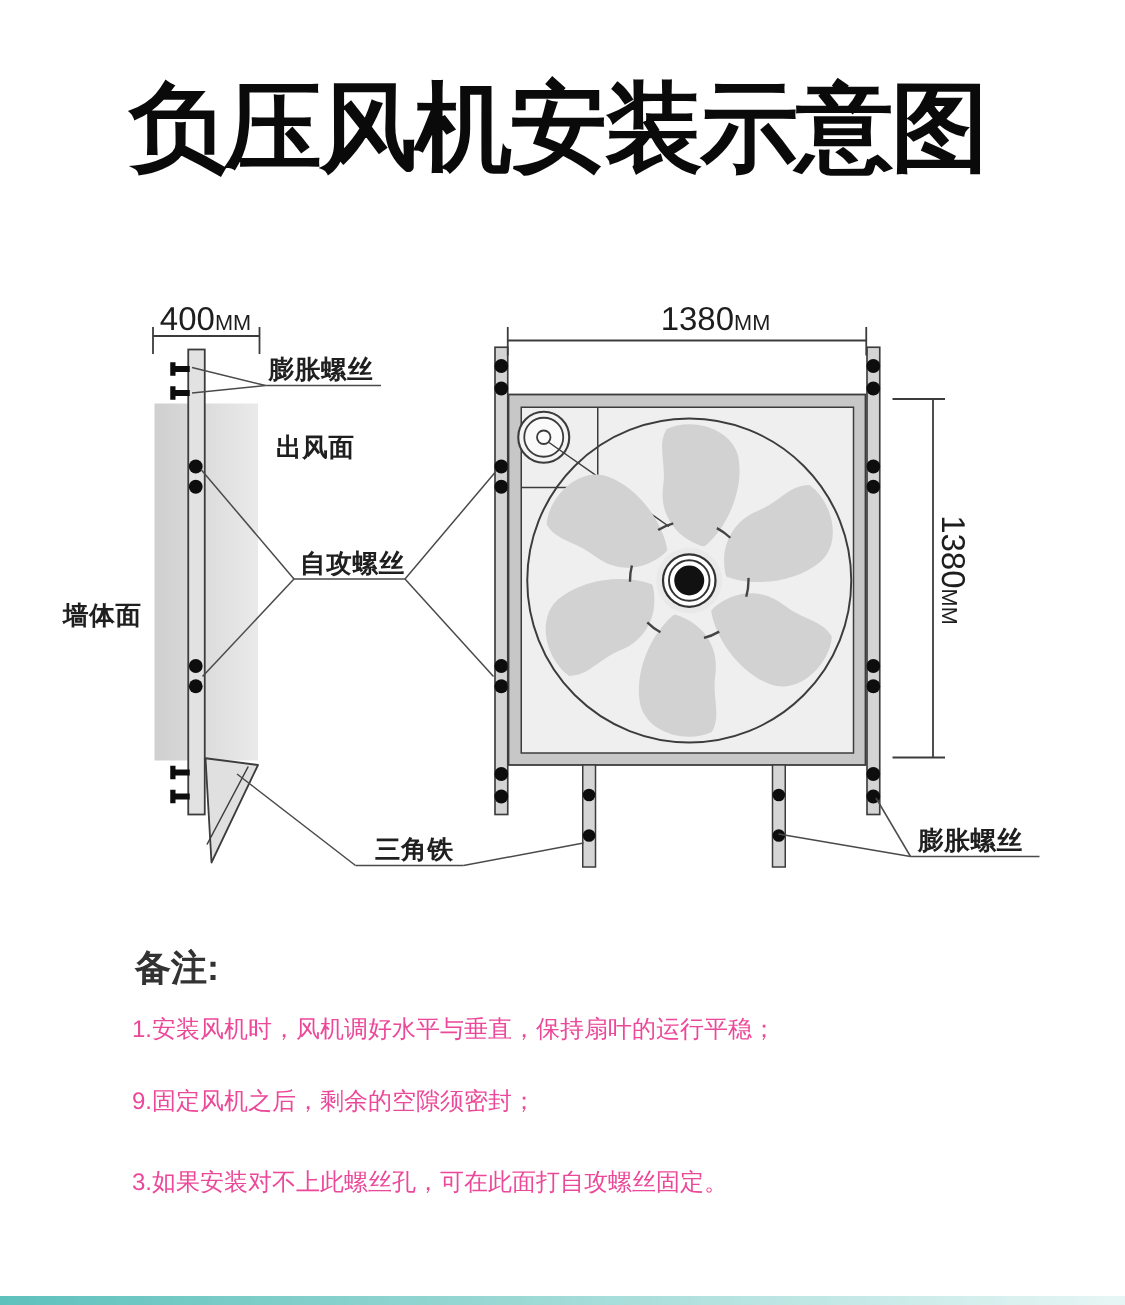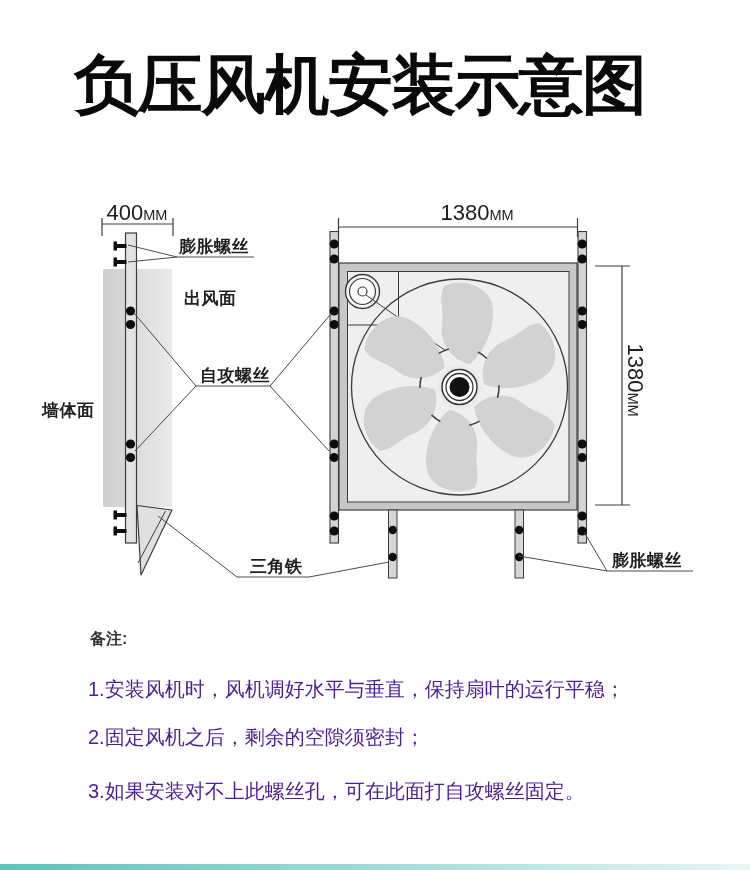--- a/index.html
+++ b/index.html
@@ -1,22 +1,22 @@
 <!DOCTYPE html>
 <html><head>
 <meta charset="utf-8">
 <style>
   html,body{margin:0;padding:0;background:#fff;}
   .page{position:relative;width:750px;height:870px;background:#ffffff;overflow:hidden;
         font-family:"Liberation Sans",sans-serif;}
-  .title{position:absolute;left:74px;top:51px;margin:0;font-size:65px;line-height:1.05;
+  .title{position:absolute;left:86px;top:51px;margin:0;font-size:65px;line-height:1.05;
          font-weight:900;letter-spacing:-1.5px;color:#0a0a0a;white-space:nowrap;}
   .diagram{position:absolute;left:0;top:0;width:750px;height:870px;}
-  .notes-heading{position:absolute;left:90px;top:629px;font-size:16px;font-weight:600;color:#333;}
-  .note-line{position:absolute;left:88px;font-size:20px;color:#4c1d95;white-space:nowrap;}
+  .notes-heading{position:absolute;left:90px;top:629px;font-size:24px;font-weight:600;color:#333;}
+  .note-line{position:absolute;left:88px;font-size:16px;color:#ec4899;white-space:nowrap;}
   .note-1{top:676px;}
   .note-2{top:724px;}
   .note-3{top:766px;margin-top:12px;}
   .footer-bar{position:absolute;left:0;bottom:0;width:750px;height:6px;
               background:linear-gradient(90deg,#5ec1bc 0%,#9ad8d4 45%,#e7f6f5 100%);}
   
   .dim-text{font-family:"Liberation Sans",sans-serif;font-size:22px;fill:#1d1d1d;}
   .dim-unit{font-size:14.5px;}
   .lbl{font-family:"Liberation Sans",sans-serif;font-size:17px;font-weight:600;
        fill:#1f1f1f;letter-spacing:0.5px;}
@@ -178,18 +178,18 @@
     <text class="lbl" x="184" y="304">出风面</text>
     <text class="lbl" x="200" y="381">自攻螺丝</text>
     <text class="lbl" x="42" y="416">墙体面</text>
     <text class="lbl" x="250" y="572">三角铁</text>
     <text class="lbl" x="612" y="566">膨胀螺丝</text>
   </svg>
 
   <div class="notes">
     <div class="notes-heading">备注:</div>
     <div class="note-line note-1">1.安装风机时，风机调好水平与垂直，保持扇叶的运行平稳；</div>
-    <div class="note-line note-2">2.固定风机之后，剩余的空隙须密封；</div>
+    <div class="note-line note-2">9.固定风机之后，剩余的空隙须密封；</div>
     <div class="note-line note-3">3.如果安装对不上此螺丝孔，可在此面打自攻螺丝固定。</div>
   </div>
 
   <div class="footer-bar"></div>
 </div>
 
 </body></html>

